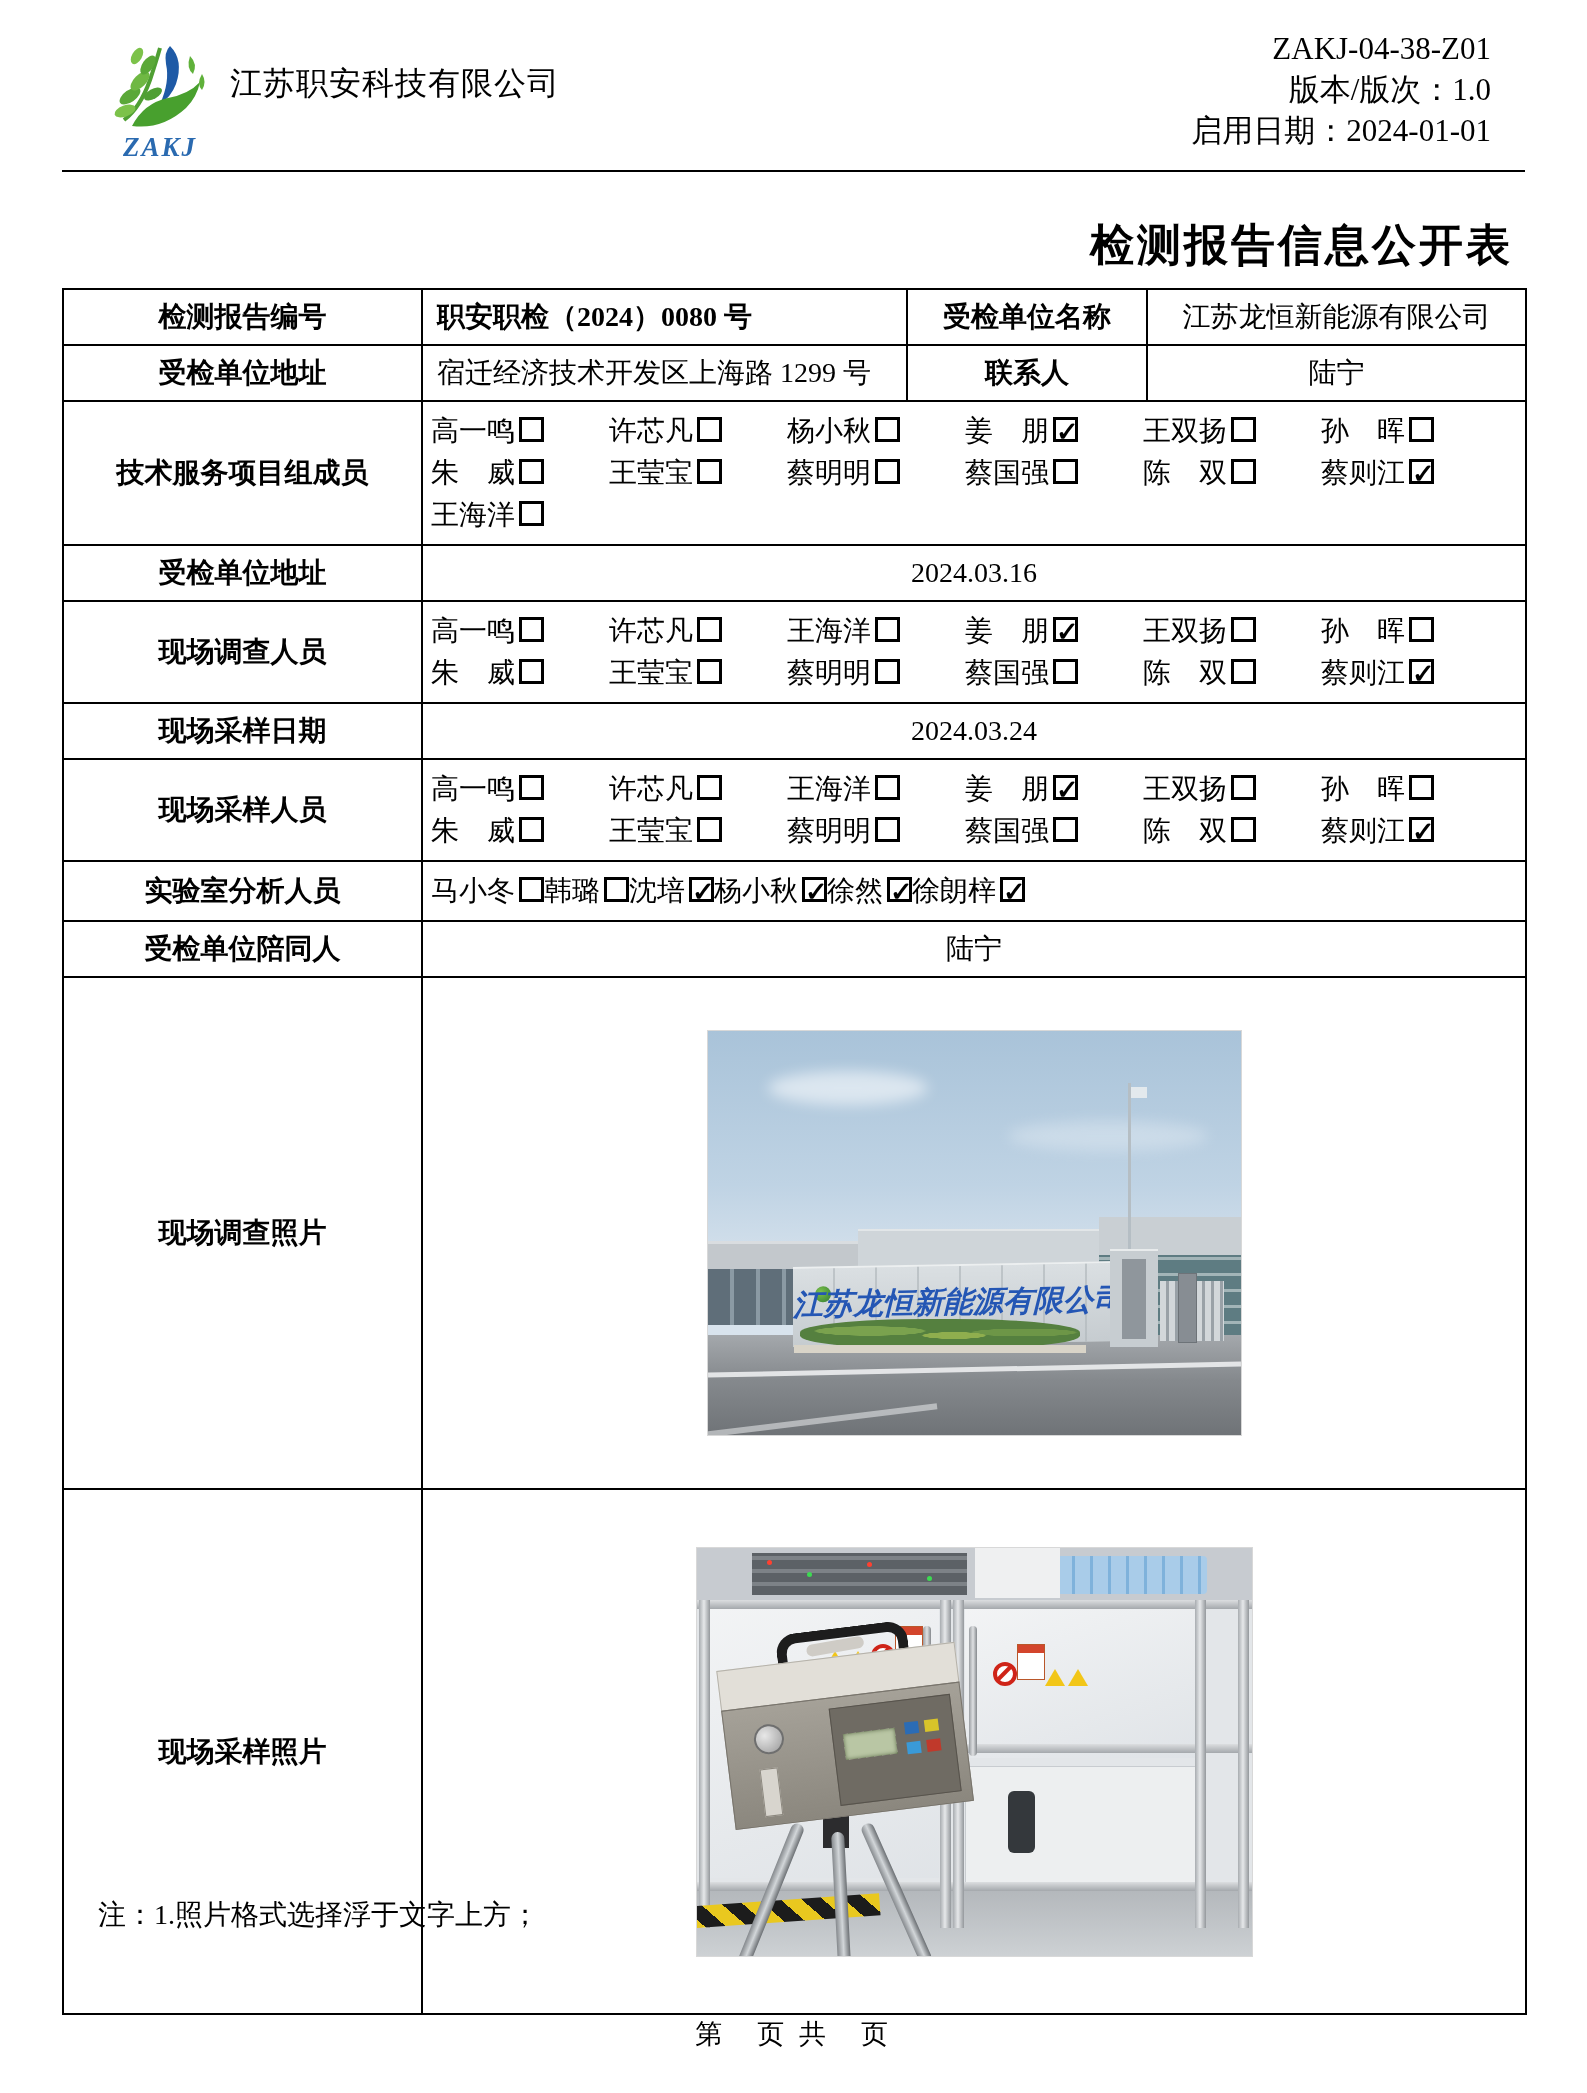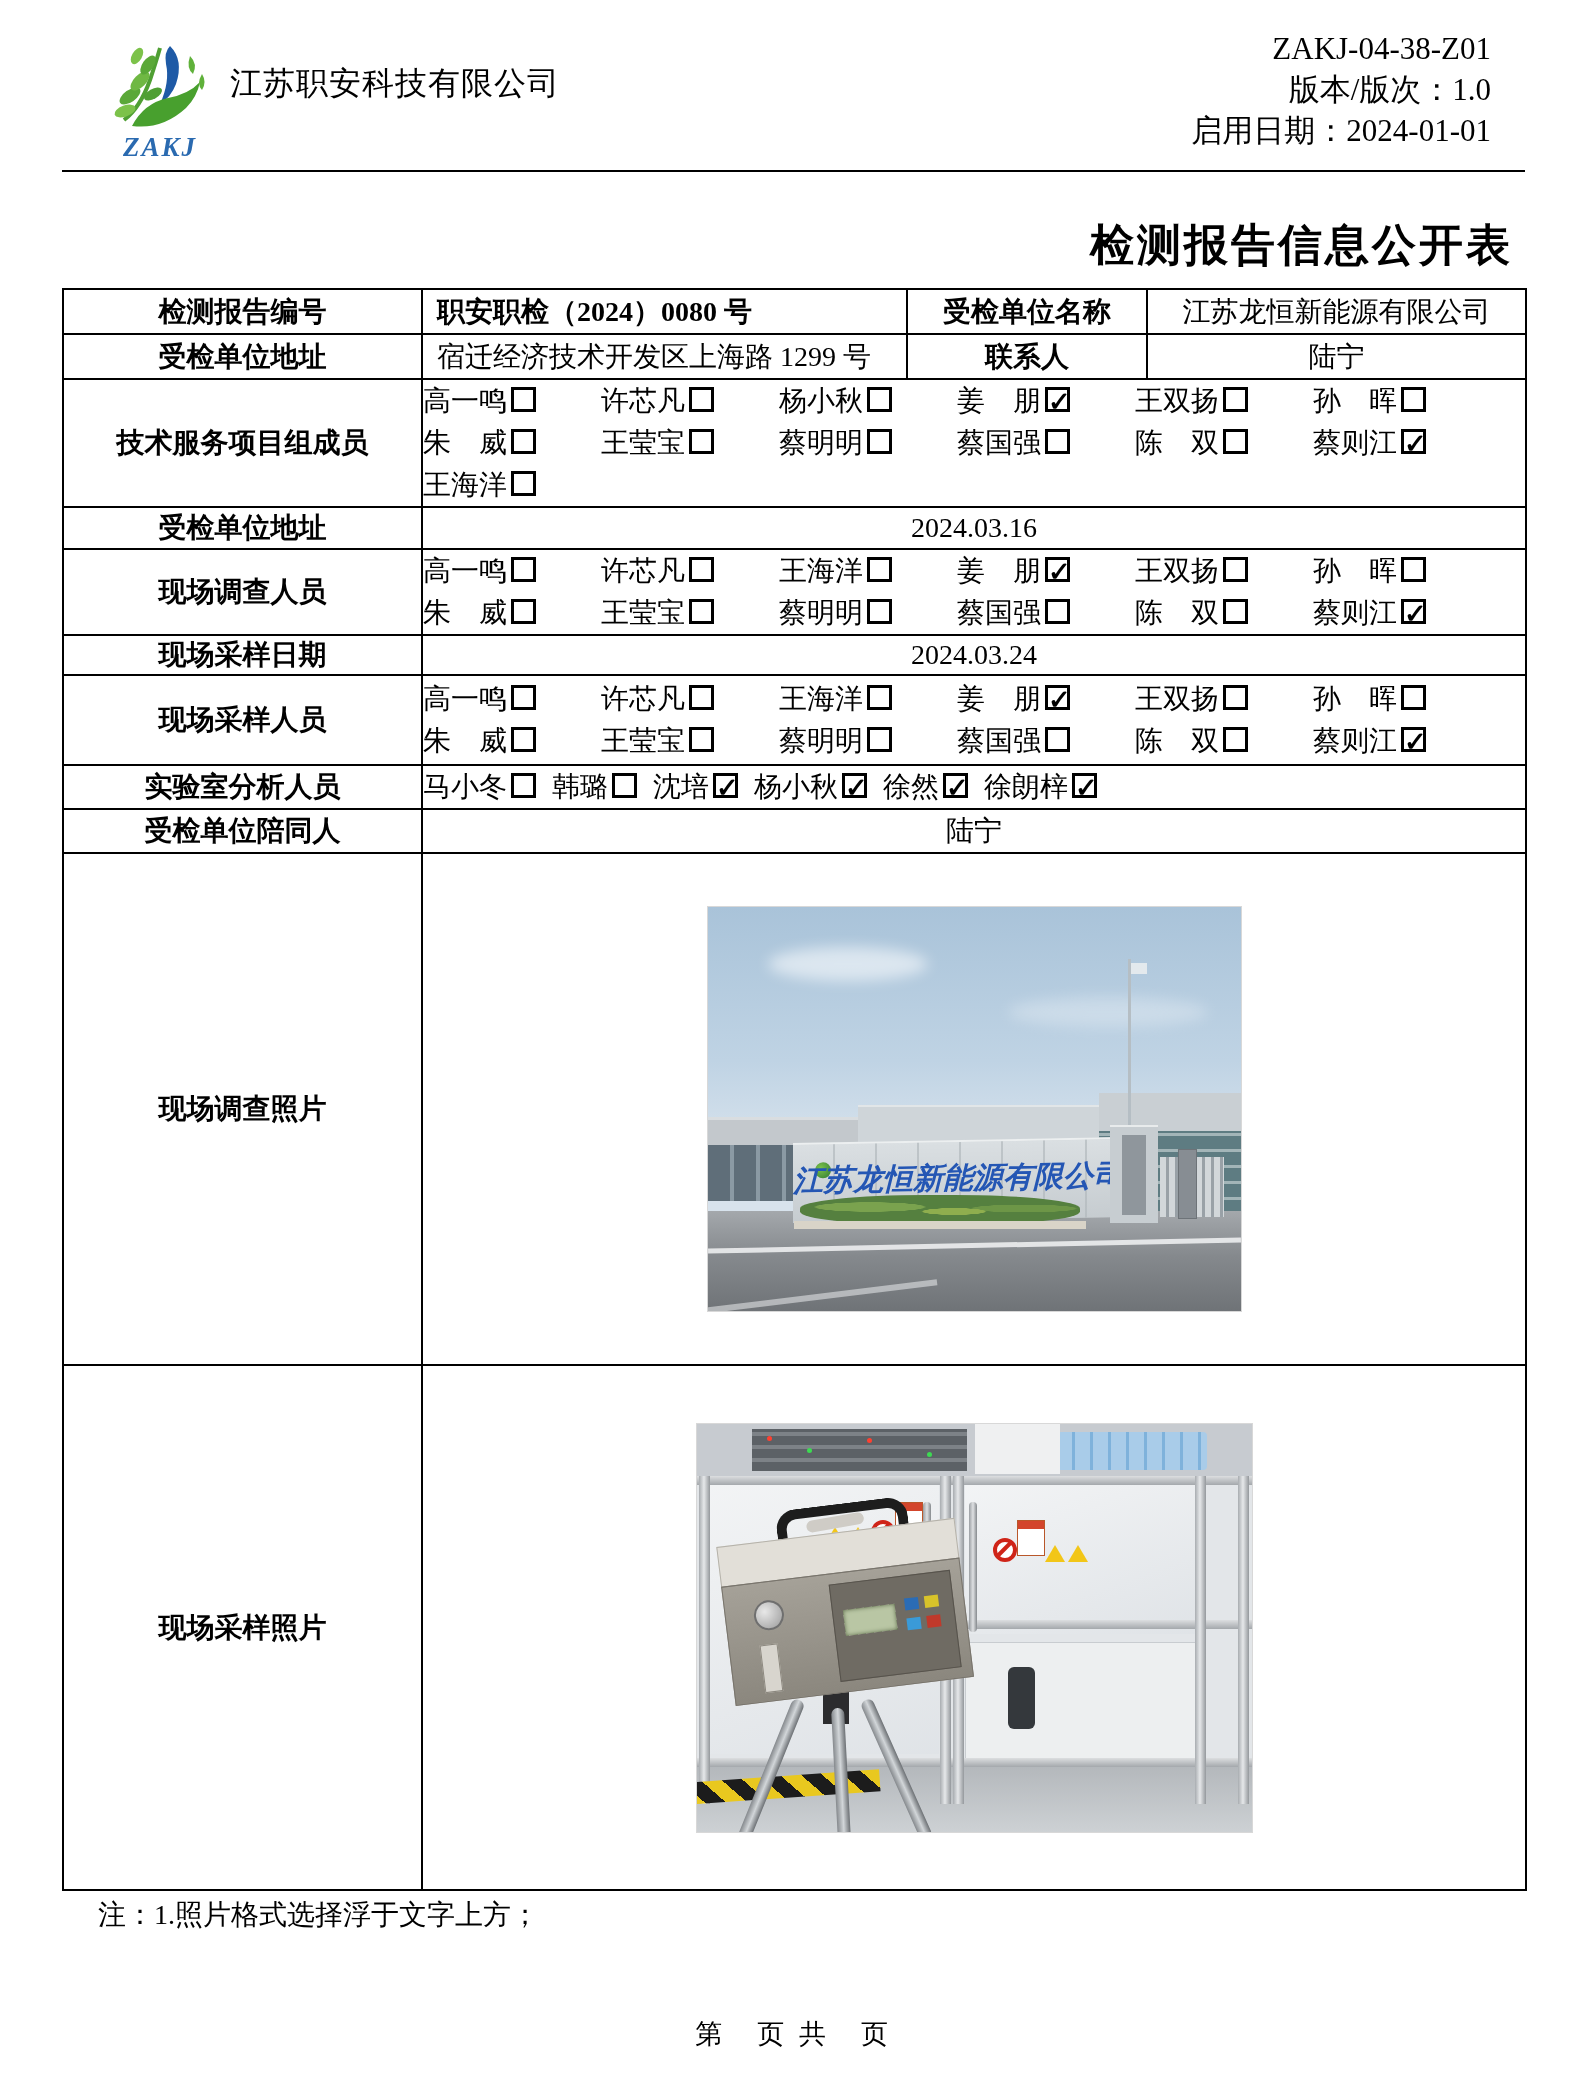--- a/index.html
+++ b/index.html
@@ -13,33 +13,33 @@
   .logo{position:absolute;left:40px;top:34px;width:116px;text-align:center;}
   .logo svg{display:block;margin:0 auto;}
   .logo-text{font-size:27px;font-weight:bold;font-style:italic;color:#2a6ab0;letter-spacing:2px;margin-top:-4px;}
   .company-name{position:absolute;left:168px;top:62px;font-size:32px;letter-spacing:1px;}
   .header-meta{position:absolute;right:34px;top:28px;text-align:right;font-size:31px;line-height:41px;}
   
   .title{position:absolute;left:0;right:0;top:204px;margin:12px;text-align:right;
          font-size:44px;font-weight:bold;letter-spacing:3px;}
   
   .info-table{position:absolute;left:0;top:288px;width:1463px;border-collapse:collapse;table-layout:fixed;}
-  .info-table td{border:2px solid #000;font-size:28px;padding:0;overflow:hidden;}
+  .info-table td{border:2px solid #000;font-size:28px;padding:8px;overflow:hidden;}
   .lbl{font-weight:bold;text-align:center;vertical-align:middle;}
   .val-left{padding-left:14px !important;vertical-align:middle;}
   .val-center{text-align:center;vertical-align:middle;}
   .bold{font-weight:bold;}
   .h45{height:45px}.h127{height:127px}.h42{height:42px}.h96{height:68px}
   .h40{height:40px}.h90{height:90px}.h34{height:34px}.h44{height:44px}
   .h512{height:512px}.h525{height:525px}
   
   .plines{padding:4px 0 4px 14px;vertical-align:middle;}
   .pline{white-space:nowrap;line-height:42px;}
   .pline .person{display:inline-block;width:178px;white-space:nowrap;}
-  .pline-tight .person{display:inline-block;width:auto;margin-right:16px;white-space:nowrap;font-family:Liberation Serif, serif;}
+  .pline-tight .person{display:inline-block;width:auto;white-space:nowrap;font-family:Liberation Serif, serif;}
   .pname{margin-right:4px;}
   .cb{display:inline-block;width:19px;height:19px;border:3px solid #000;vertical-align:-2px;position:relative;background:#fff;}
   .cb.checked::after{content:"✓";position:absolute;left:0px;top:-9px;font-size:27px;font-weight:900;color:#000;}
   
   .photo{position:relative;overflow:hidden;margin:0 auto;box-shadow:0 0 0 1px #d8d8d8;}
   #p1{width:533px;height:404px;background:linear-gradient(180deg,#a9c3d9 0%,#bfd3e4 38%,#d8e3ed 60%);}
   .p1-cloud{position:absolute;background:rgba(255,255,255,0.55);border-radius:50%;filter:blur(7px);}
   .p1-bldg-left-roof{position:absolute;left:0;top:210px;width:150px;height:28px;background:#c3c8cc;border-top:3px solid #d9dde0;}
   .p1-bldg-left-glass{position:absolute;left:0;top:238px;width:150px;height:56px;
       background:repeating-linear-gradient(90deg,#5f6e79 0 22px,#8b9aa4 22px 26px);}

